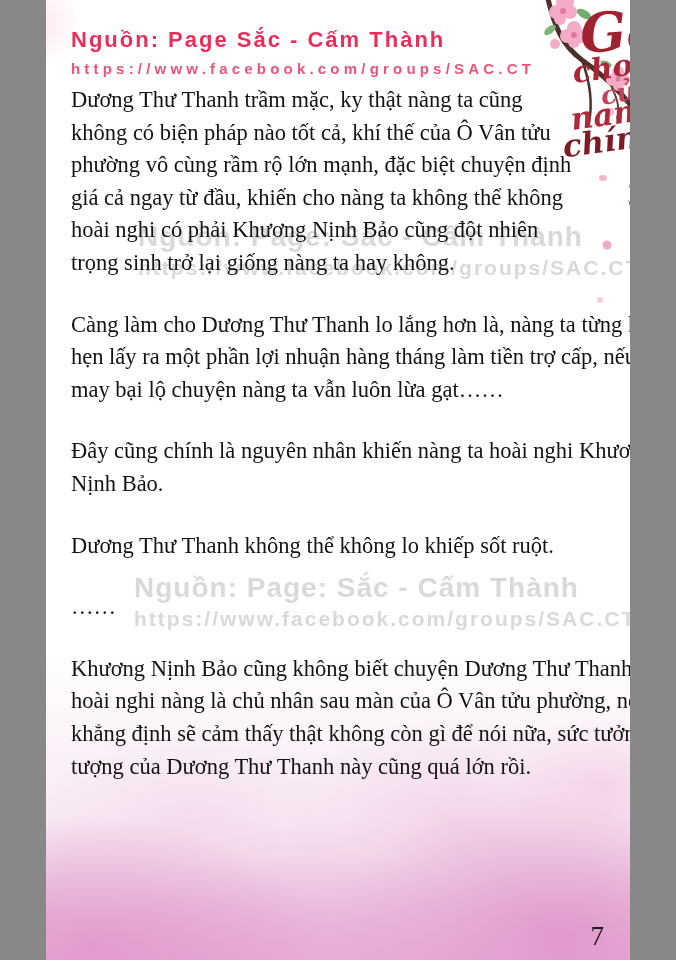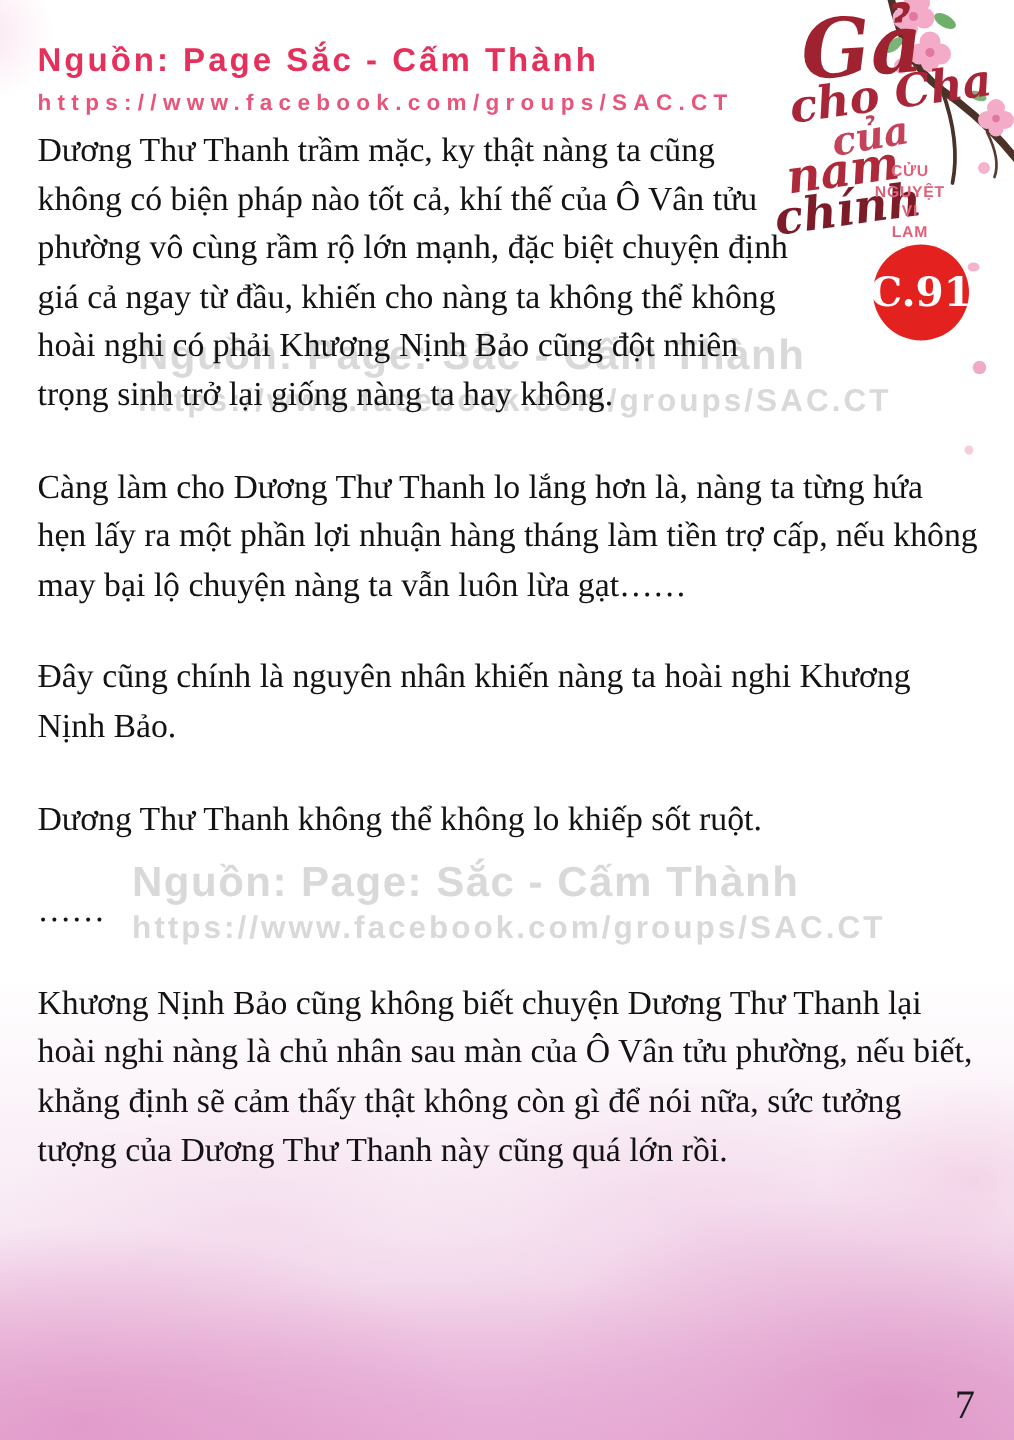--- a/index.html
+++ b/index.html
@@ -1,18 +1,18 @@
 <!DOCTYPE html>
 <html style="--header-red: #e6305c; --url-pink: #e8557a; --watermark-gray: #d9d9d9; --body-ink: #131313; --badge-red: #e3211f; --title-red: #a82637; --title-light: #c2435a; --title-dark: #7c1c28; --author-pink: #e0607a; --blossom-pink: #f3abc7; --leaf-green: #6fae6b; --branch-brown: #4c3129; --bottom-pink: #e5acd4;"><head>
 <meta charset="utf-8">
 <style>
   * { margin:0; padding:0; box-sizing:border-box; }
   html,body { background:#888; }
   .page {
-    position:relative; width:676px; height:960px; margin:0 auto;
+    position:relative; width:584px; height:960px; margin:0 auto;
     background:#ffffff; overflow:hidden;
     font-family:"Liberation Serif", serif;
   }
   
   .bg-bottom {
     position:absolute; left:0; right:0; bottom:0; height:310px; z-index:0;
     background:
       radial-gradient(55% 60% at 8% 96%,  rgba(224,148,199,.75), rgba(224,148,199,0) 70%),
       radial-gradient(60% 55% at 45% 105%, rgba(231,170,214,.85), rgba(231,170,214,0) 72%),
       radial-gradient(55% 65% at 88% 92%, rgba(222,146,198,.80), rgba(222,146,198,0) 70%),

